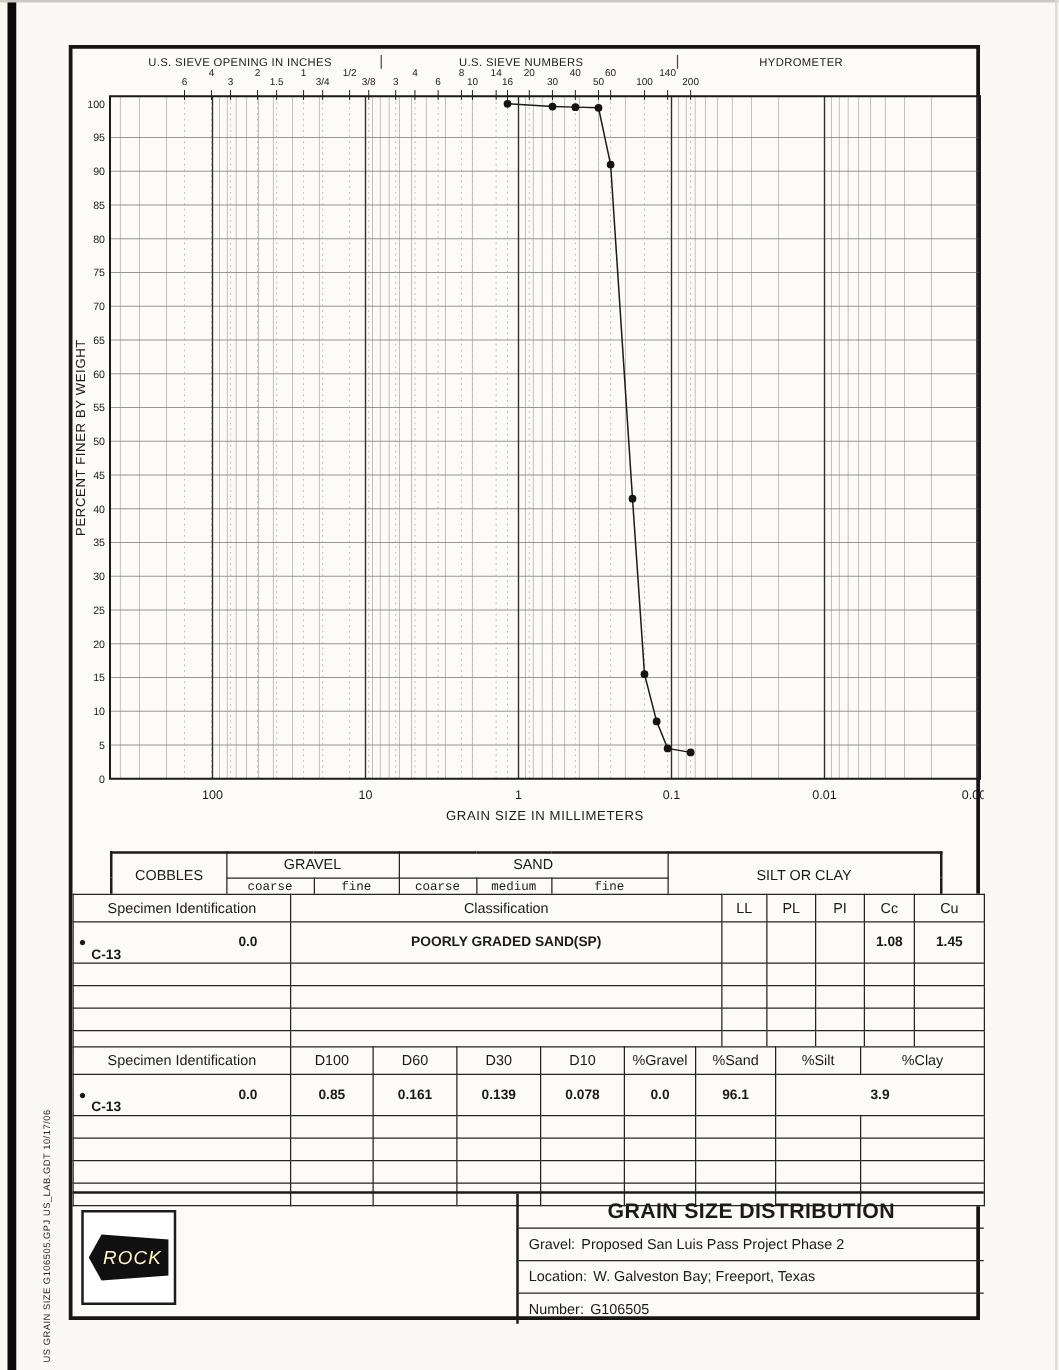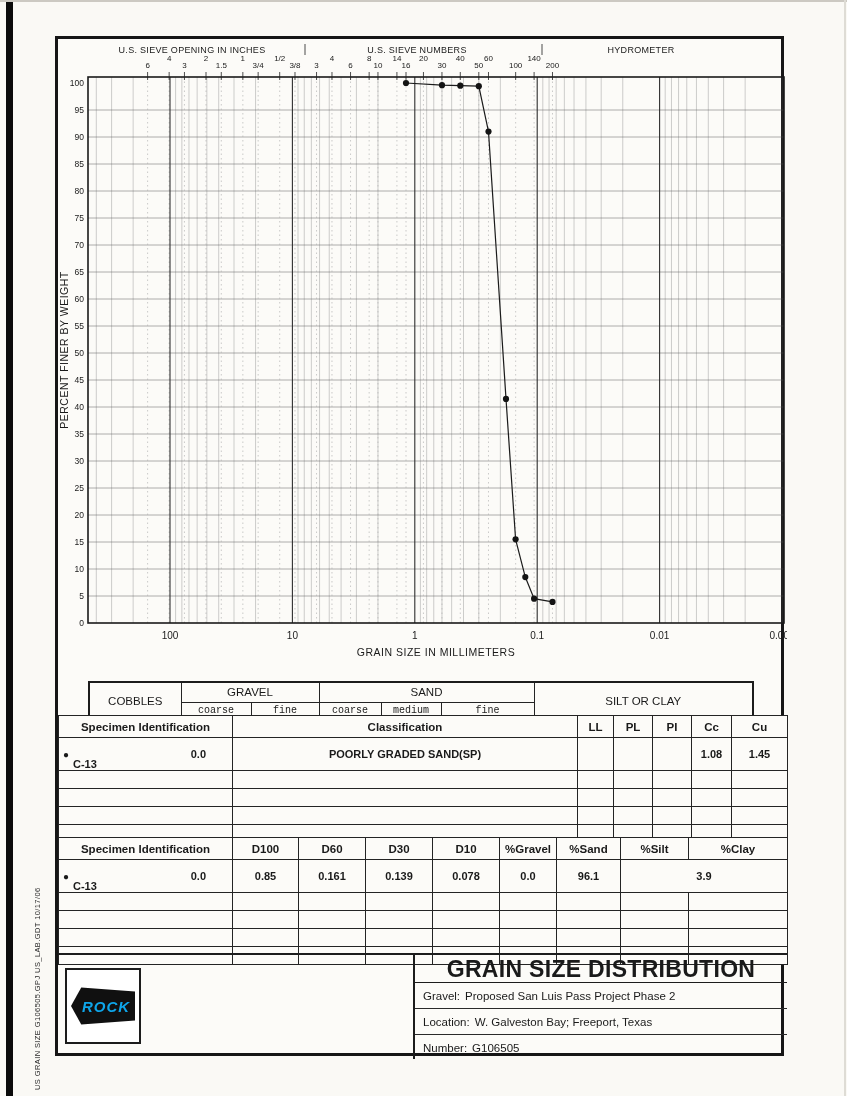--- a/index.html
+++ b/index.html
@@ -23,40 +23,40 @@
 
   
   .cbar { position:absolute; left:30px; top:630px; width:664px; border:2px solid #1c1c1c;margin-top:12px; }
   .cbar td { border:1px solid #242424; text-align:center; overflow:hidden; }
   .cbar .main { font-size:11.5px; height:20px; }
   .cbar .sub { font-size:10px; height:17px;font-family:Liberation Mono, monospace; }
 
   
   .spec-table { position:absolute; left:0; width:729px; font-size:11px; background:#fcfbf8; }
   .spec-table th, .spec-table td { border:1px solid #242424; text-align:center; height:18px; overflow:hidden; white-space:nowrap; }
-  .spec-table th { font-weight:bold; height:22px; font-size:11.5px;margin-left:44px; }
+  .spec-table th { font-weight:normal; height:22px; font-size:11.5px;margin-left:44px; }
   .spec-table tr.data td { font-weight:bold; }
   .t1 { top:676px; }
   .t2 { top:798px; }
   .spec-cell { text-align:left !important; }
   .spec-flex { display:flex; align-items:center; }
   .marker { width:14px; text-align:center; font-size:10px; }
   .sname { flex:1; text-align:left;margin-top:20px; }
   .sdepth { width:58px; text-align:right; padding-right:26px; }
 
   
   .footer { position:absolute; left:0; top:914px; width:729px; height:106px; border-top:2px solid #1c1c1c; display:flex; }
   .f-left { width:357px; border-right:2px solid #1c1c1c; position:relative; }
   .logo-box { position:absolute; left:7px; top:13px; width:76px; height:76px; border:2px solid #1c1c1c; background:#fff; }
   .logo-shape { position:absolute; left:4px; right:4px; top:16px; bottom:16px; background:#101010;
                 clip-path:polygon(0 50%, 16% 4%, 100% 14%, 100% 86%, 16% 96%); display:flex; align-items:center; justify-content:center; }
-  .logo-text { color:#0ea5e9; font-weight:bold; font-style:italic; font-size:15px; letter-spacing:1px; padding-left:6px; }
+  .logo-text { color:#fef9c3; font-weight:normal; font-style:italic; font-size:15px; letter-spacing:1px; padding-left:6px; }
   .company { position:absolute; left:92px; top:14px; font-size:10.5px; line-height:13.5px; }
   .f-right { flex:1; display:flex; flex-direction:column; }
-  .f-title { height:28px; line-height:28px; border-bottom:1.5px solid #1c1c1c; text-align:center; font-weight:bold; font-size:23px; letter-spacing:0.3px; }
+  .f-title { height:28px; line-height:28px; border-bottom:1.5px solid #1c1c1c; text-align:center; font-weight:bold; font-size:17px; letter-spacing:0.3px; }
   .f-row { height:26px; line-height:26px; padding-left:8px; font-size:11.5px; border-bottom:1.2px solid #2a2a2a; }
   .f-row.last { border-bottom:none; }
   .f-lab { margin-right:5px; }
 </style>
 </head>
 <body>
 
 <div class="page">
   <div class="scan-bar-left"></div>
   <div class="scan-bar-top"></div>

